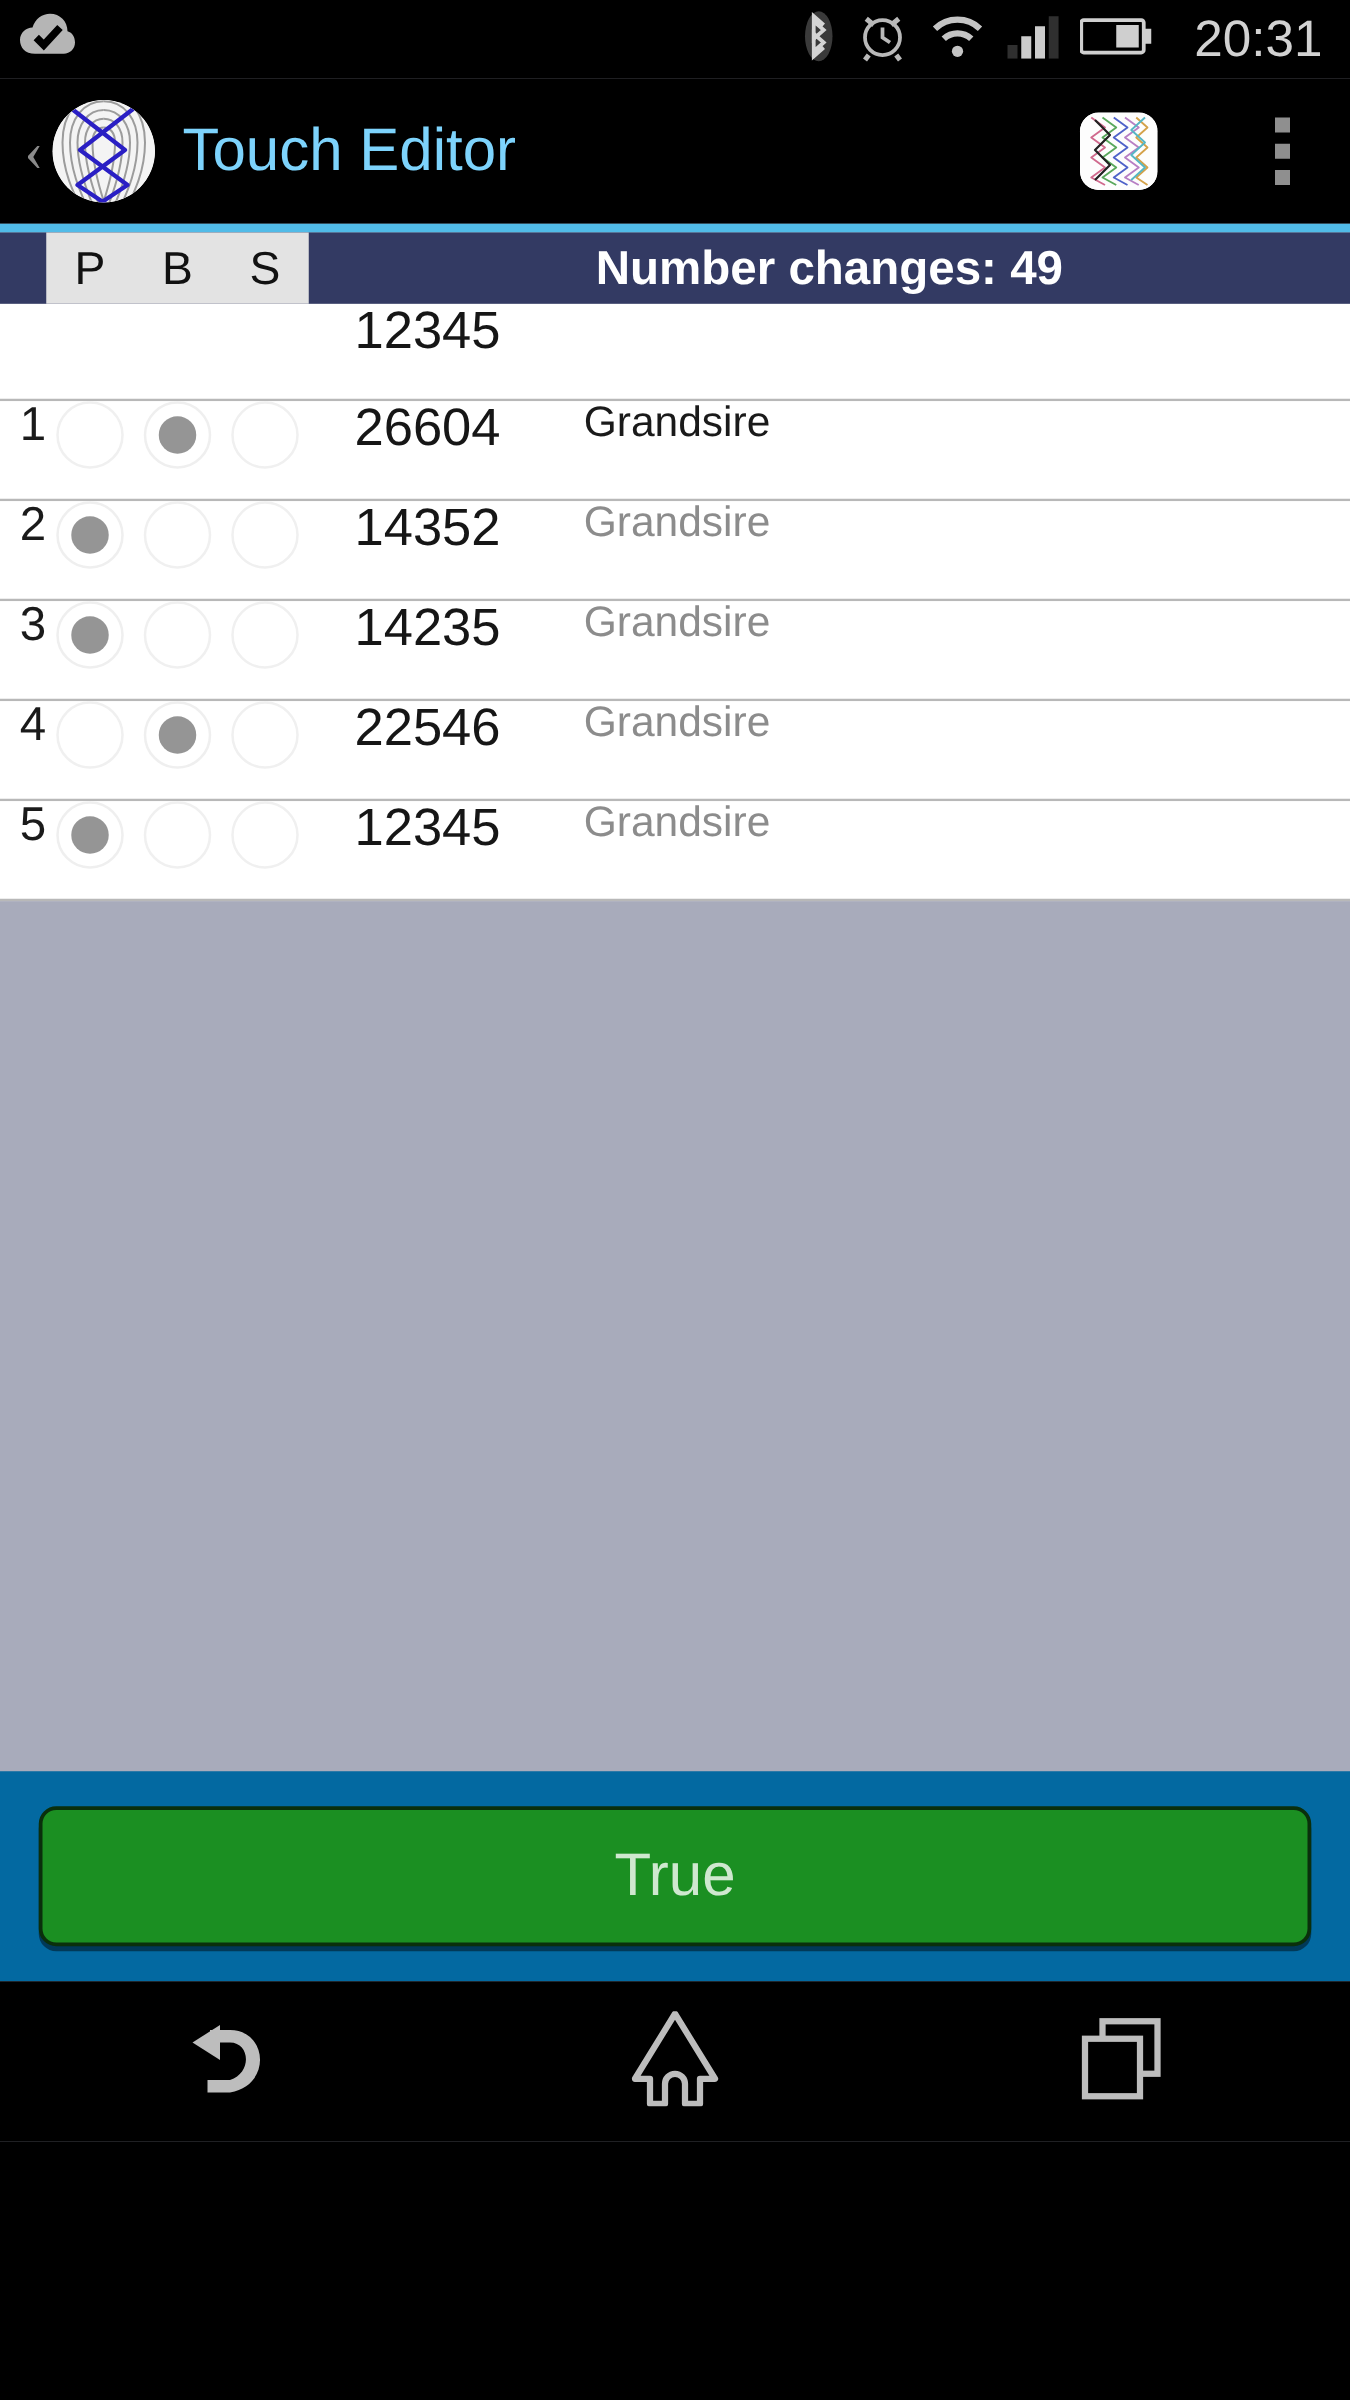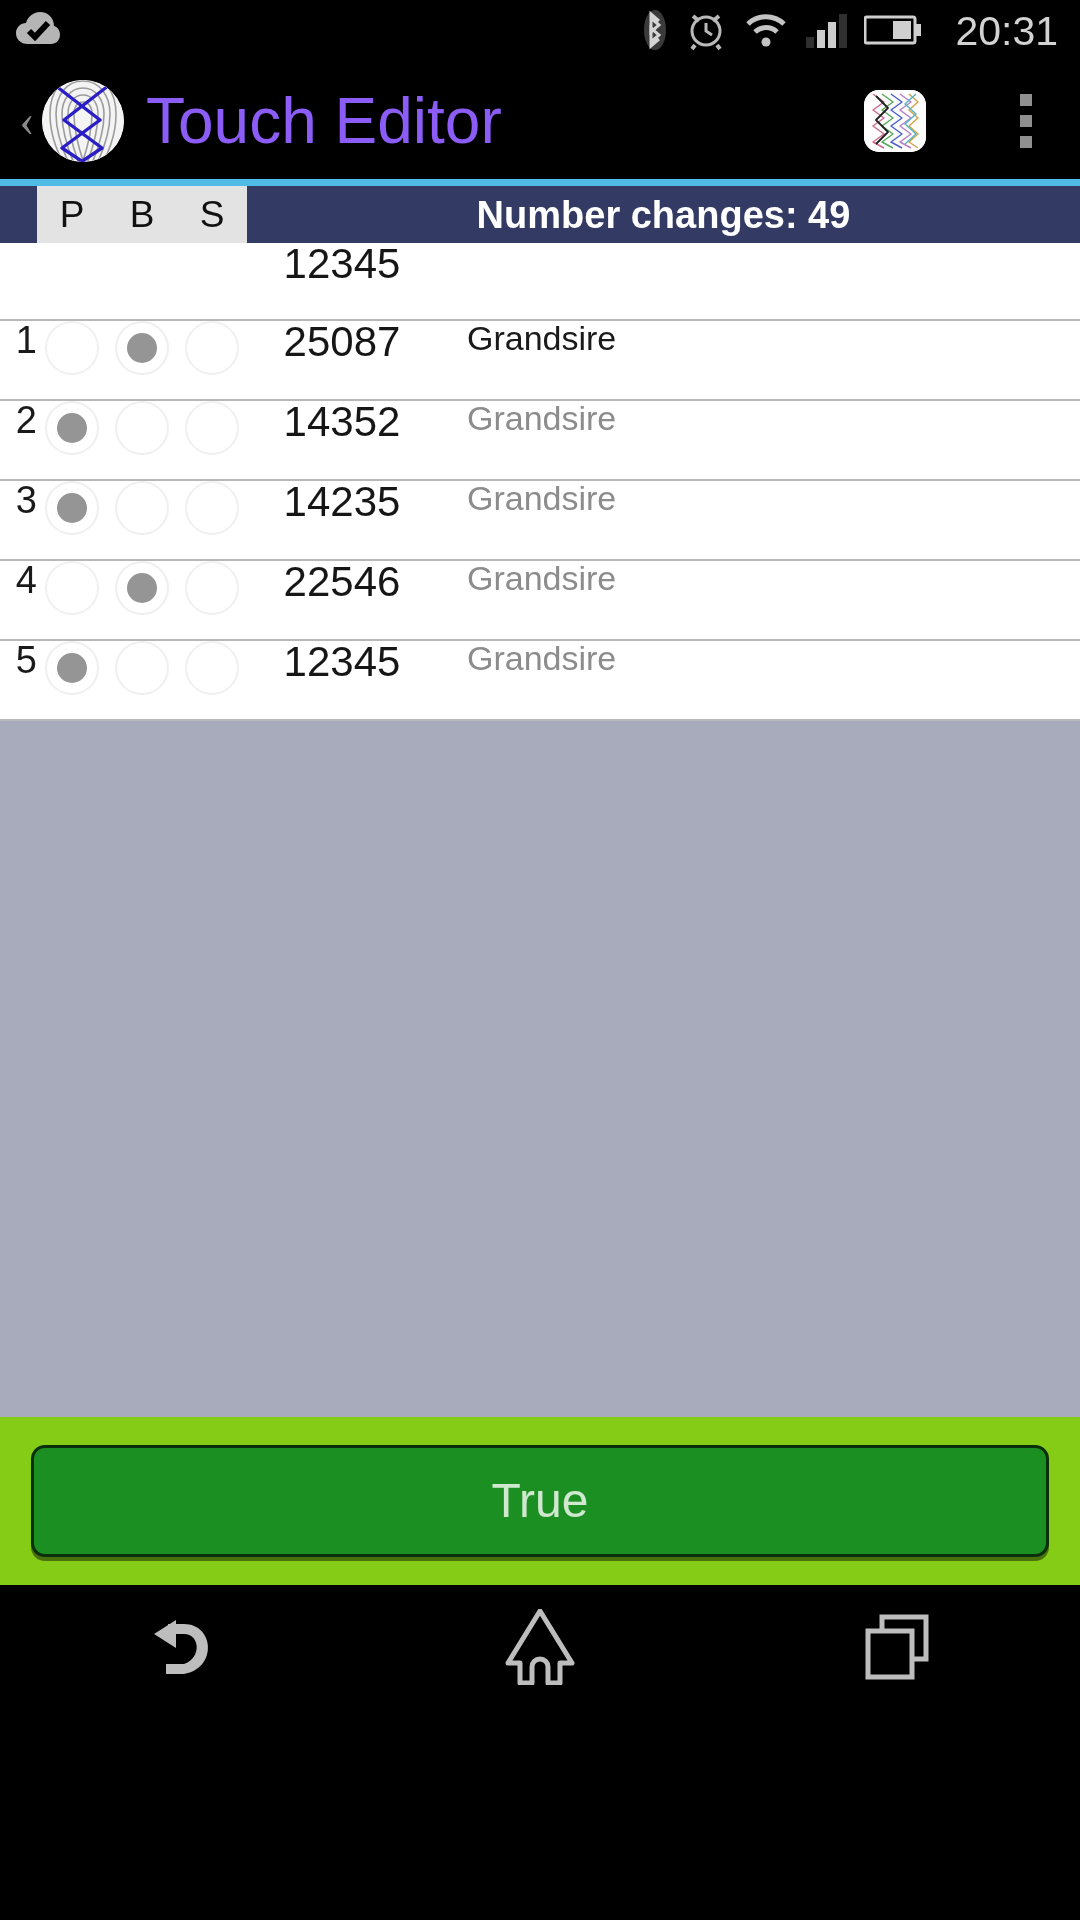--- a/index.html
+++ b/index.html
@@ -48,21 +48,21 @@
     flex:0 0 auto;
   }
   .app-icon{
     width:82px; height:82px; flex:0 0 82px;
     border-radius:50%;
     overflow:hidden; background:#f2f2f2;
     margin-left:-4px;
     display:flex; align-items:center; justify-content:center;
   }
   .toolbar-title{
-    color:#8b5cf6; font-size:64px; line-height:1;
+    color:#7dd3fc; font-size:48px; line-height:1;
     margin-left:22px; font-weight:400;
     white-space:nowrap;
   }
   .tb-spacer{ flex:1 1 auto; }
   .method-icon{
     width:62px; height:62px; flex:0 0 62px;
     border-radius:15px; background:#fcfcfc;
     overflow:hidden;
     display:block;
   }
@@ -157,21 +157,21 @@
     white-space:nowrap; overflow:hidden;
   }
   .c-method.strong{ color:#1a1a1a; }
 
   
   .canvas{ flex:1 1 auto; background:#a8abbb; }
 
   
   .footer{
     flex:0 0 168px; height:168px;
-    background:#84cc16;
+    background:#0369a1;
     display:flex; align-items:center; justify-content:center;
   }
   .true-btn{
     width:1018px; height:112px;
     background:#1b8f22;
     border:3px solid #0a2f0c;
     border-radius:14px;
     box-shadow:0 4px 0 rgba(0,0,0,0.45);
     display:flex; align-items:center; justify-content:center;
     color:#cfe8cf; font-size:48px; line-height:1;
@@ -334,21 +334,21 @@
               <div class="ring">
                 <div class="dot"></div>
               </div>
             </div>
             <div class="radio">
               <div class="ring">
                 <div class="dot"></div>
               </div>
             </div>
           </div>
-          <div class="c-row">25087</div>
+          <div class="c-row">26604</div>
           <div class="c-method strong">Grandsire</div>
         </div>
         <div class="trow">
           <div class="c-num">2</div>
           <div class="c-radios">
             <div class="radio on">
               <div class="ring">
                 <div class="dot"></div>
               </div>
             </div>

